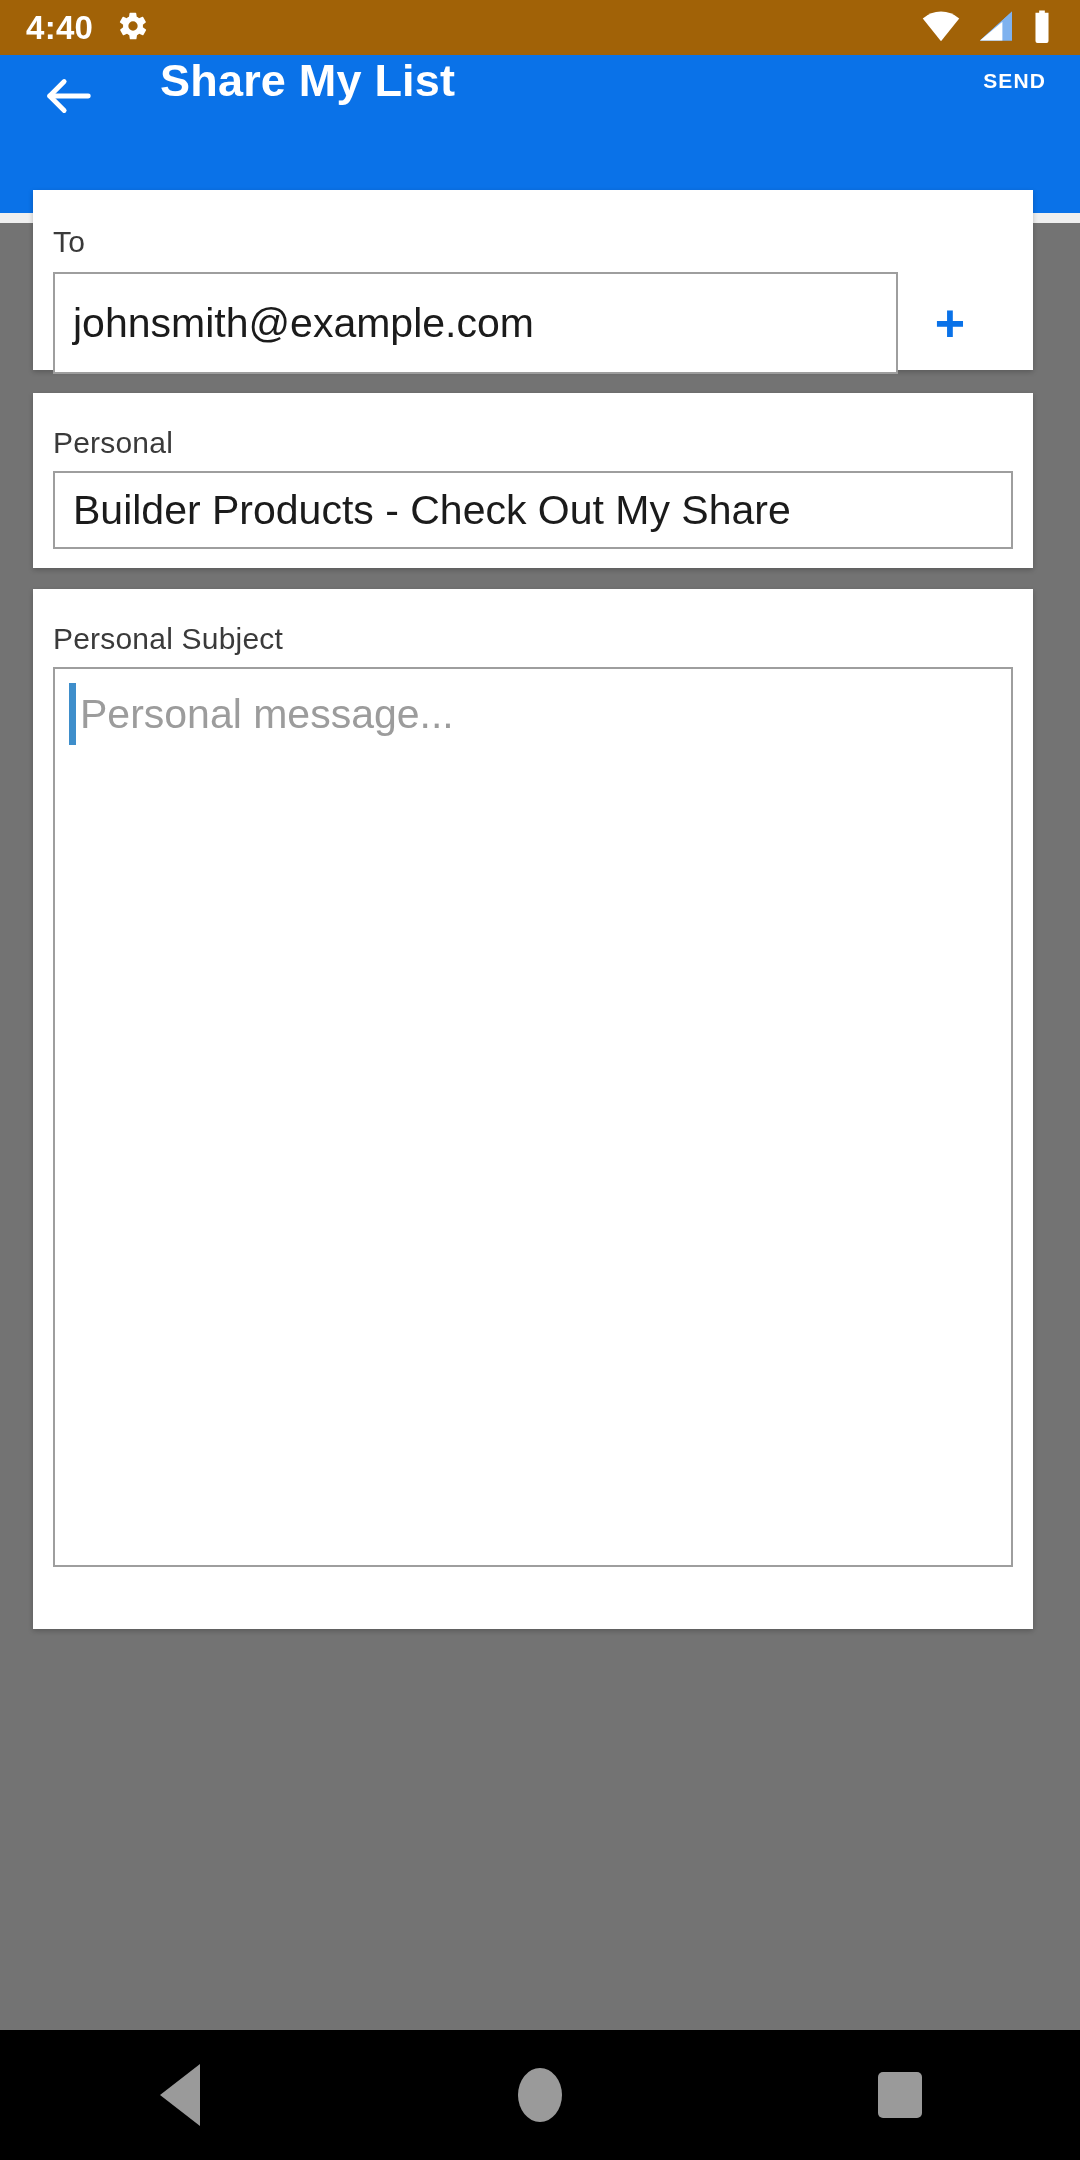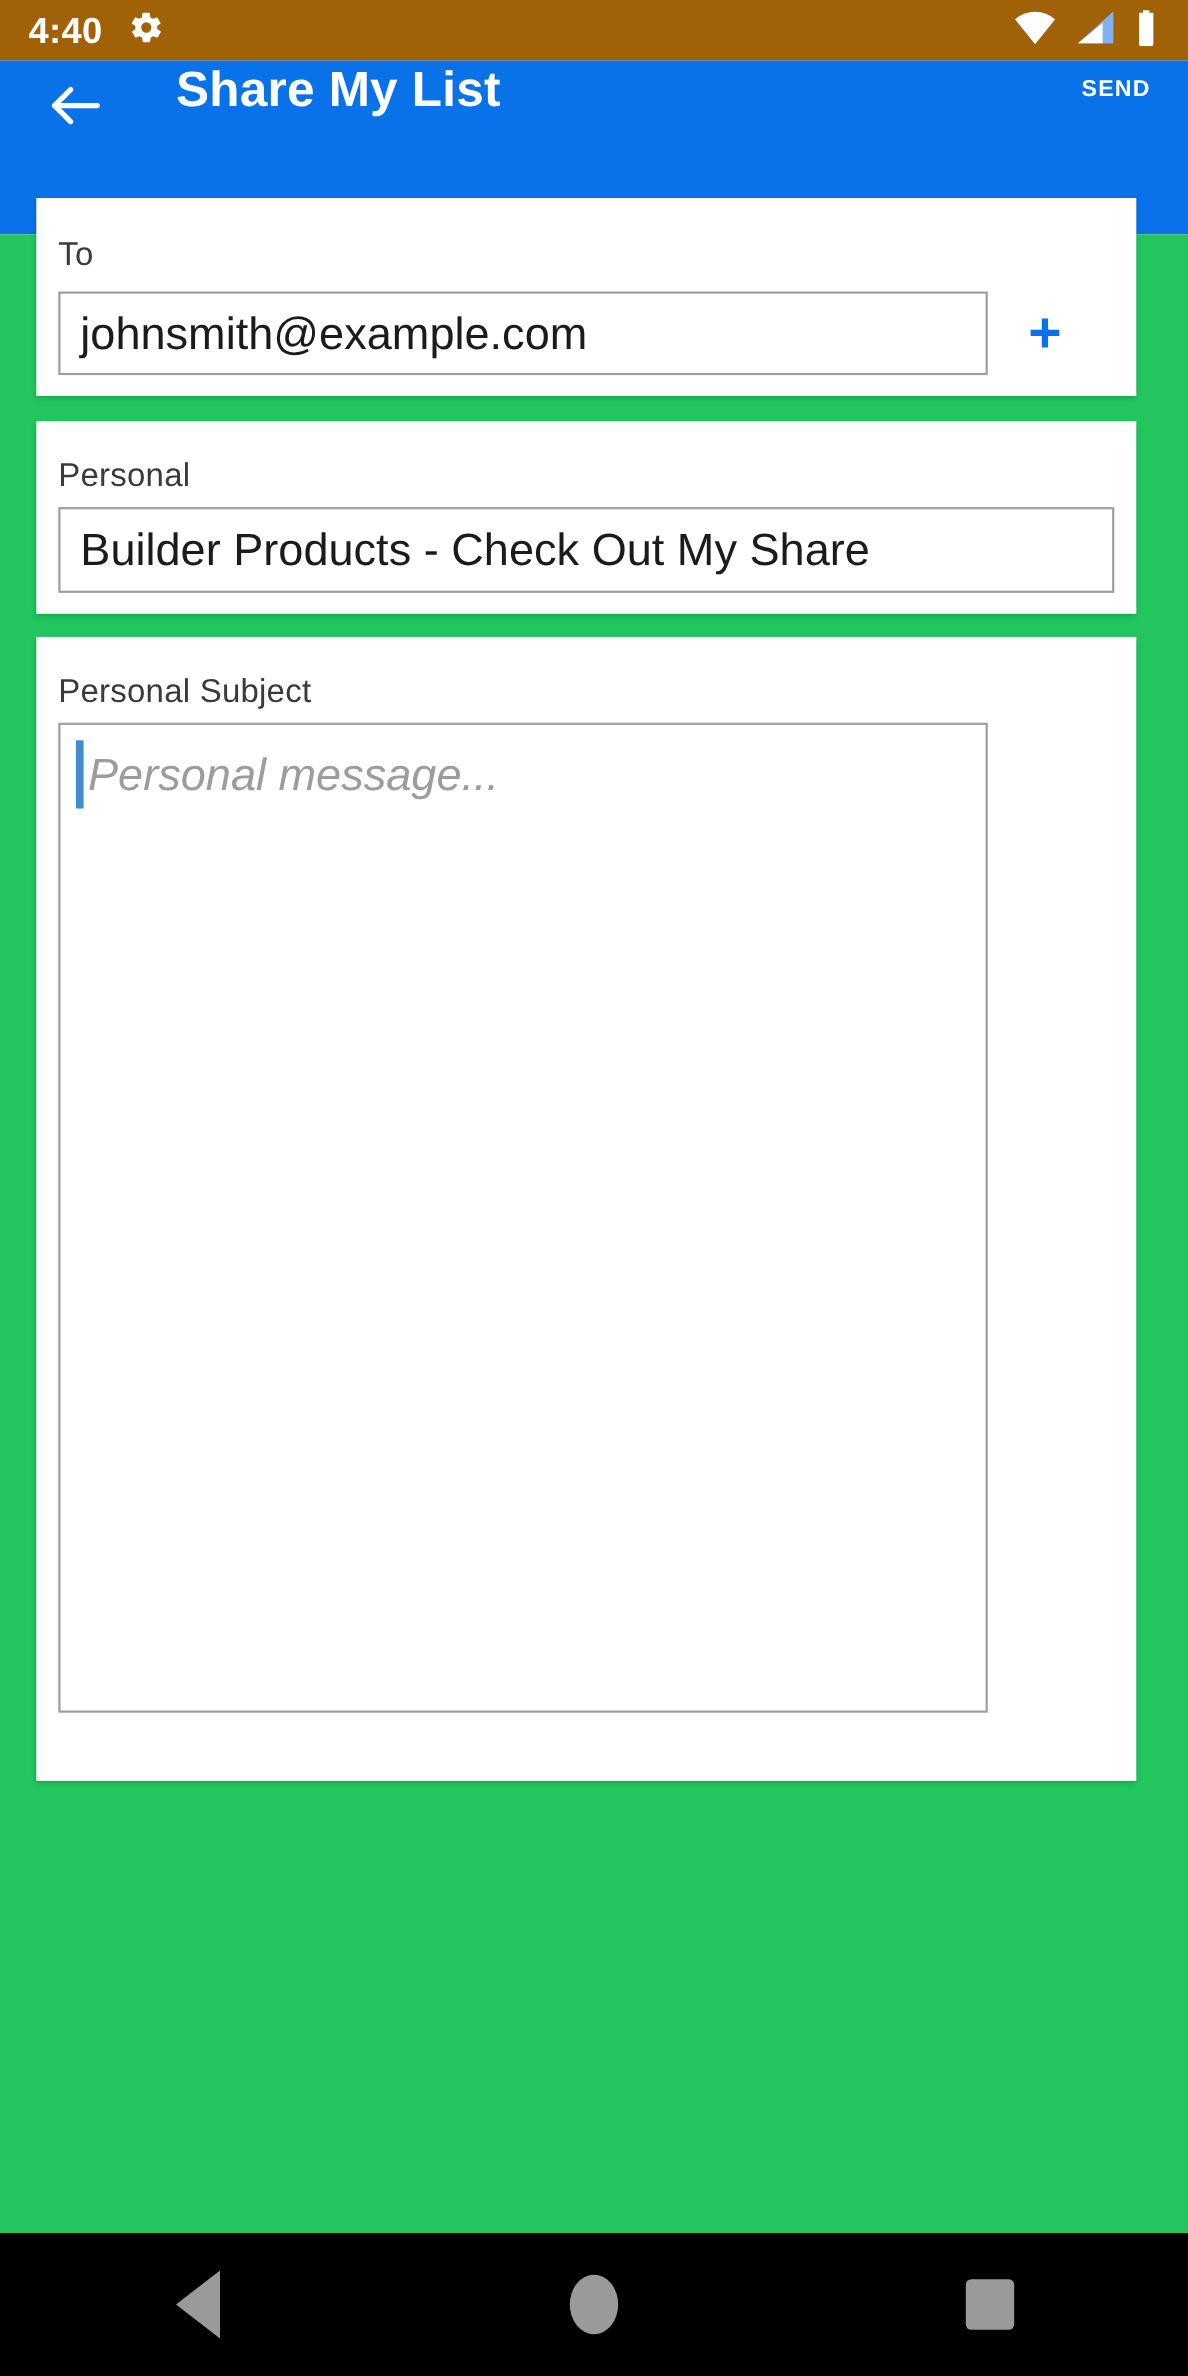--- a/index.html
+++ b/index.html
@@ -33,60 +33,59 @@
     color:#ffffff; font-size:45px; font-weight:bold;
     margin-left:48px; letter-spacing:.2px; white-space:nowrap;
   }
   .appbar-spacer{ flex:1; }
   .send-btn{
     color:#ffffff; font-size:21px; font-weight:bold; letter-spacing:1.1px;
     padding:14px 8px; cursor:pointer;
   }
 
   
-  .content{ position:absolute; top:213px; left:0; width:1080px; height:1817px; background:#22c55e; }
+  .content{ position:absolute; top:223px; left:0; width:1080px; height:1817px; background:#737373; }
 
   .card{
     position:absolute; left:33px; width:1000px; background:#ffffff;
     box-shadow:0 2px 5px rgba(0,0,0,.22);
   }
   .field-label{
     font-size:30px; color:#3a3a3a; letter-spacing:.2px;
   }
   .text-input{
     border:2px solid #9e9e9e; background:#ffffff;
     font-size:41px; color:#1b1b1b;
     display:flex; align-items:center;
     padding:0 18px; white-space:nowrap; overflow:hidden;
   }
 
   
   #card-to{ top:-33px; height:180px; }
   #card-to .field-label{ position:absolute; left:20px; top:35px; }
   #to-row{ position:absolute; left:20px; top:82px; right:20px; display:flex; align-items:center; }
-  #to-input{ width:845px; height:76px; }
+  #to-input{ width:845px; height:102px; }
   .add-btn{
     width:104px; height:82px; display:flex; align-items:center; justify-content:center;
     cursor:pointer;
   }
   .plus-glyph{ color:#0a72e8; font-size:52px; font-weight:bold; line-height:1; }
 
   
   #card-subject{ top:170px; height:175px; }
   #card-subject .field-label{ position:absolute; left:20px; top:33px; }
   #subject-input{ position:absolute; left:20px; top:78px; width:960px; height:78px; }
 
   
   #card-message{ top:366px; height:1040px; }
   #card-message .field-label{ position:absolute; left:20px; top:33px; }
   #message-input{
-    position:absolute; left:20px; top:78px; width:845px; height:900px;
+    position:absolute; left:20px; top:78px; width:960px; height:900px;
     border:2px solid #9e9e9e; background:#ffffff; display:flex; align-items:flex-start;
     padding:10px 0 0 14px;
-    font-style:italic;
   }
   .caret{ width:7px; height:62px; background:#3e8ecb; flex:none; margin-top:4px; }
   .placeholder{ font-size:41px; color:#9c9c9c; margin-left:4px; line-height:70px; white-space:nowrap; }
 
   
   .nav-bar{
     position:absolute; bottom:0; left:0; width:1080px; height:130px;
     background:#000000; display:flex; align-items:center; justify-content:space-around;
   }
   .nav-btn{ width:170px; height:130px; display:flex; align-items:center; justify-content:center; cursor:pointer; }

